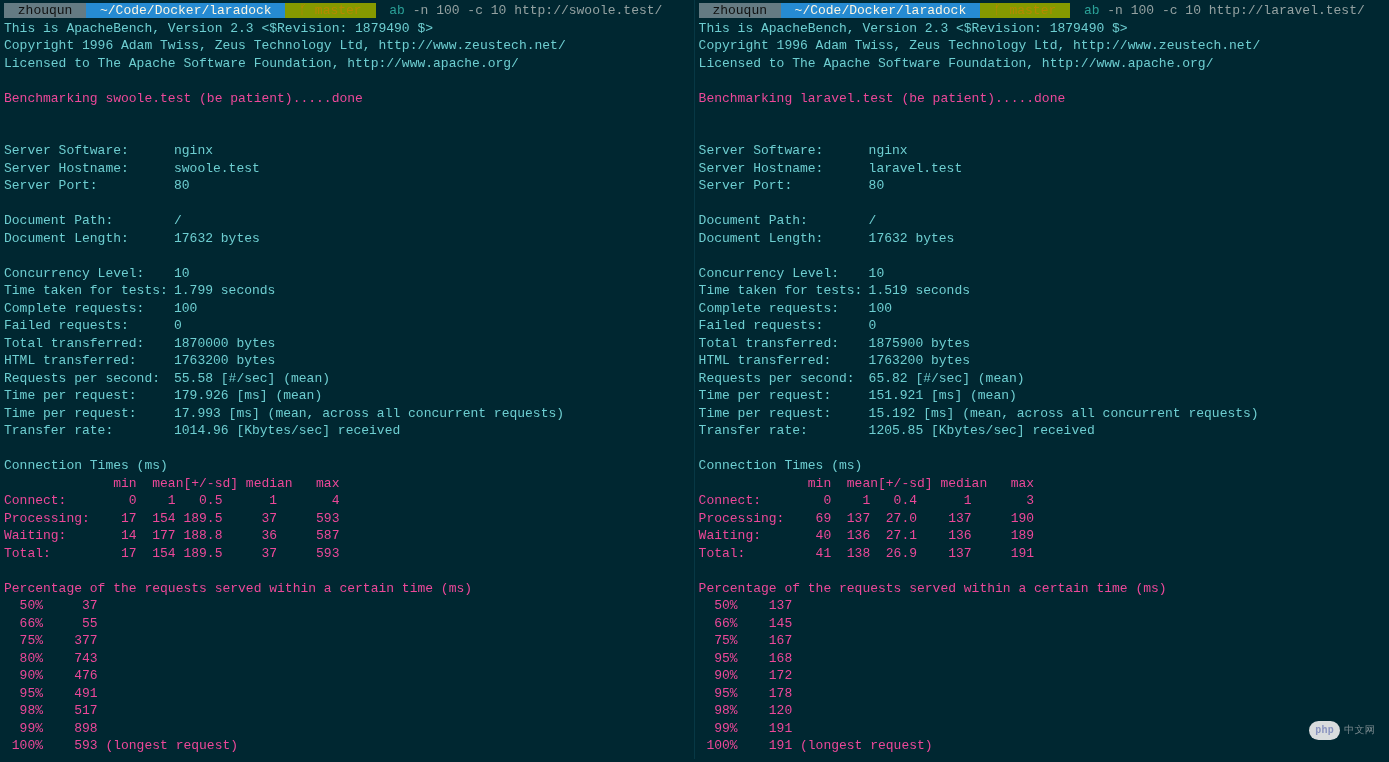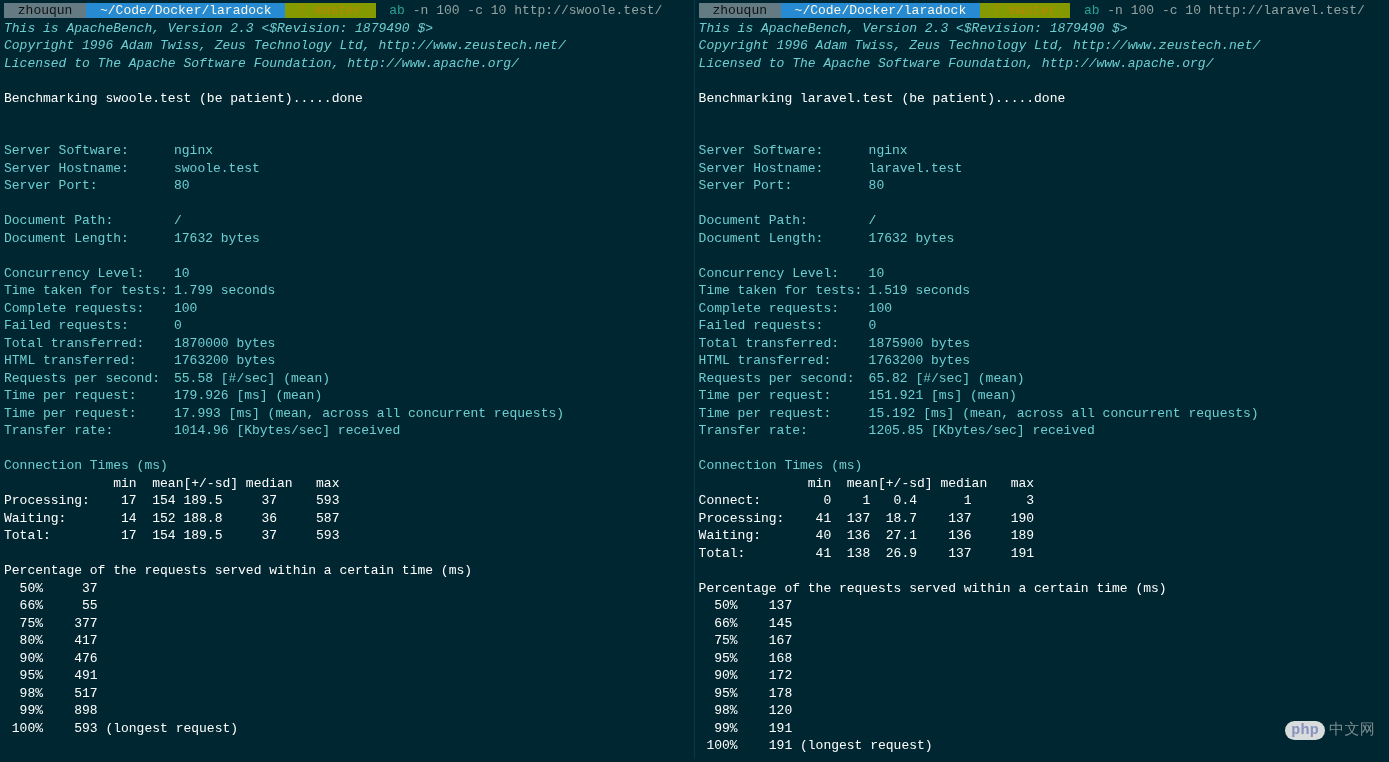--- a/index.html
+++ b/index.html
@@ -24,29 +24,29 @@
   }
   .pane.left  { border-right: 1px solid #073845; }
   .prompt-line { display: block; }
   .seg-user    { background: #657b83; color: #111;   padding: 0 6px; }
   .seg-path    { background: #268bd2; color: #fdf6e3;padding: 0 6px; }
   .seg-git     { background: #859900; color: #111;   padding: 0 6px; }
   .seg-gitname { color: #b58900; }
   .seg-cmd     { background: #002731; color: #b58900; padding: 0 0 0 6px;}
   .seg-cmd .binname { color: #2aa198; }
   .seg-cmd .args    { color: #93a1a1; }
-  .txt-cyan   { color: #ffffff; }
+  .txt-cyan   { color: #ec4899; }
   .kv .k { display: inline-block; width: 170px; }
   .ct-head { color:#6dced1;margin-top:44px; }
-  .copyright { color:#6dced1;font-style:italic; }
+  .copyright { color:#6dced1; }
   .watermark {
     position: absolute;
     right: 14px;
     bottom: 22px;
-    font-size: 15px;
+    font-size: 10px;
     color: #7a8a8f;
     letter-spacing: .3px;
   }
   .watermark b {
     display: inline-block;
     background: #d9dcdd;
     color: #555;
     border-radius: 10px;
     padding: 1px 6px;
     margin-right: 4px;
@@ -78,29 +78,30 @@
 </span><span class="kv"><span class="k">Failed requests:</span>0
 </span><span class="kv"><span class="k">Total transferred:</span>1870000 bytes
 </span><span class="kv"><span class="k">HTML transferred:</span>1763200 bytes
 </span><span class="kv"><span class="k">Requests per second:</span>55.58 [#/sec] (mean)
 </span><span class="kv"><span class="k">Time per request:</span>179.926 [ms] (mean)
 </span><span class="kv"><span class="k">Time per request:</span>17.993 [ms] (mean, across all concurrent requests)
 </span><span class="kv"><span class="k">Transfer rate:</span>1014.96 [Kbytes/sec] received
 </span><span>
 </span><span class="ct-head">Connection Times (ms)
 </span><span class="txt-cyan">              min  mean[+/-sd] median   max
+</span><span class="txt-cyan">Connect:        0    1   0.5      1       4
 </span><span class="txt-cyan">Processing:    17  154 189.5     37     593
-</span><span class="txt-cyan">Waiting:       14  152 188.8     36     587
+</span><span class="txt-cyan">Waiting:       14  177 188.8     36     587
 </span><span class="txt-cyan">Total:         17  154 189.5     37     593
 </span><span>
 </span><span class="txt-cyan">Percentage of the requests served within a certain time (ms)
 </span><span class="txt-cyan">  50%     37
 </span><span class="txt-cyan">  66%     55
 </span><span class="txt-cyan">  75%    377
-</span><span class="txt-cyan">  80%    417
+</span><span class="txt-cyan">  80%    743
 </span><span class="txt-cyan">  90%    476
 </span><span class="txt-cyan">  95%    491
 </span><span class="txt-cyan">  98%    517
 </span><span class="txt-cyan">  99%    898
 </span><span class="txt-cyan"> 100%    593 (longest request)
 </span></div>
   <div class="pane"><span class="prompt-line"><span class="seg-user"> zhouqun </span><span class="seg-path"> ~/Code/Docker/laradock </span><span class="seg-git"> <span class="seg-gitname">ᚶ master</span> </span><span class="seg-cmd"> <span class="binname">ab</span> <span class="args">-n 100 -c 10 http://laravel.test/</span></span></span><span class="copyright">This is ApacheBench, Version 2.3 &lt;$Revision: 1879490 $&gt;
 </span><span class="copyright">Copyright 1996 Adam Twiss, Zeus Technology Ltd, http://www.zeustech.net/
 </span><span class="copyright">Licensed to The Apache Software Foundation, http://www.apache.org/
 </span><span>
@@ -121,21 +122,21 @@
 </span><span class="kv"><span class="k">Total transferred:</span>1875900 bytes
 </span><span class="kv"><span class="k">HTML transferred:</span>1763200 bytes
 </span><span class="kv"><span class="k">Requests per second:</span>65.82 [#/sec] (mean)
 </span><span class="kv"><span class="k">Time per request:</span>151.921 [ms] (mean)
 </span><span class="kv"><span class="k">Time per request:</span>15.192 [ms] (mean, across all concurrent requests)
 </span><span class="kv"><span class="k">Transfer rate:</span>1205.85 [Kbytes/sec] received
 </span><span>
 </span><span class="ct-head">Connection Times (ms)
 </span><span class="txt-cyan">              min  mean[+/-sd] median   max
 </span><span class="txt-cyan">Connect:        0    1   0.4      1       3
-</span><span class="txt-cyan">Processing:    41  137  18.7    137     190
+</span><span class="txt-cyan">Processing:    69  137  27.0    137     190
 </span><span class="txt-cyan">Waiting:       40  136  27.1    136     189
 </span><span class="txt-cyan">Total:         41  138  26.9    137     191
 </span><span>
 </span><span class="txt-cyan">Percentage of the requests served within a certain time (ms)
 </span><span class="txt-cyan">  50%    137
 </span><span class="txt-cyan">  66%    145
 </span><span class="txt-cyan">  75%    167
 </span><span class="txt-cyan">  95%    168
 </span><span class="txt-cyan">  90%    172
 </span><span class="txt-cyan">  95%    178

